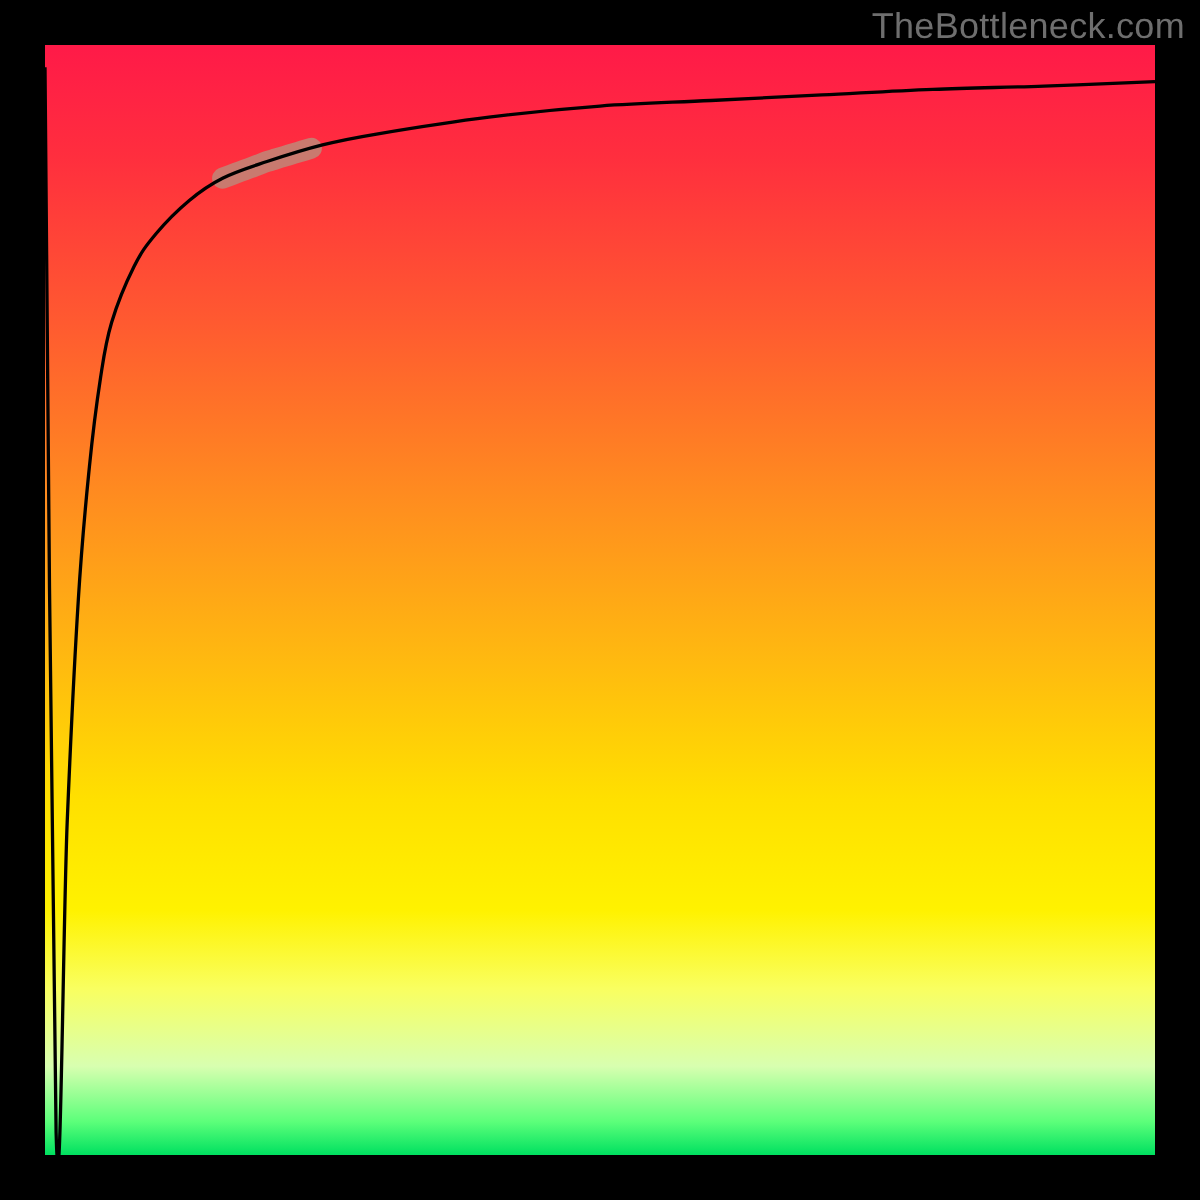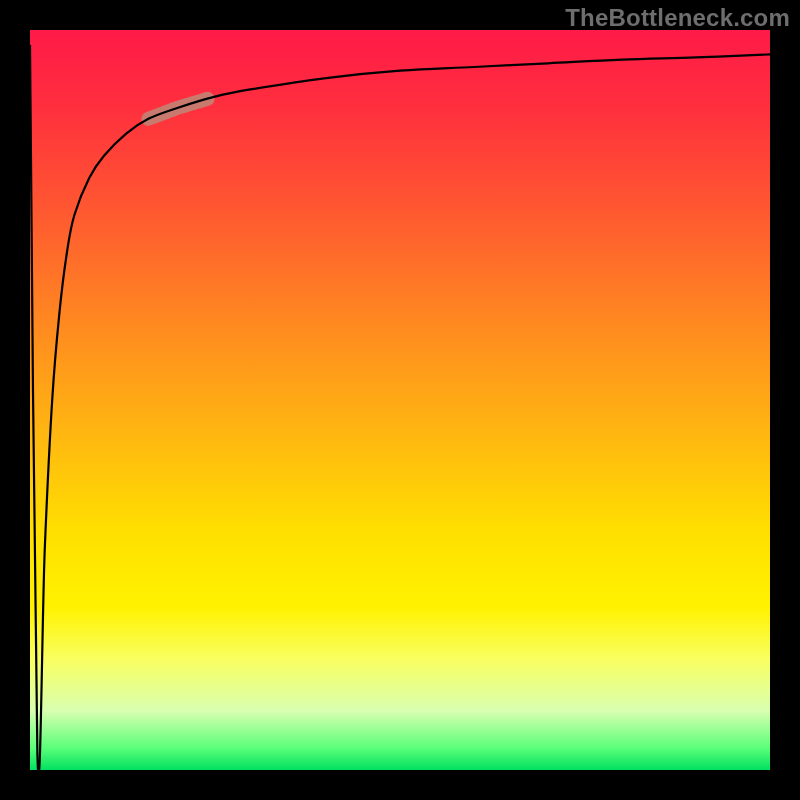--- a/index.html
+++ b/index.html
@@ -23,21 +23,21 @@
       #d8ffb0 92%,
       #5cff7a 97%,
       #00e060 100%);
   }
   .attribution {
     position: absolute;
     top: 4px;
     right: 10px;
     color: #6e6e6e;
     font-size: 24px;
-    font-weight: 700;
+    font-weight: 400;
     letter-spacing: 0.2px;
     user-select: none;
   }
   svg.curve {
     position: absolute;
     left: 30px;
     top: 30px;
     width: 740px;
     height: 740px;
     overflow: visible;

